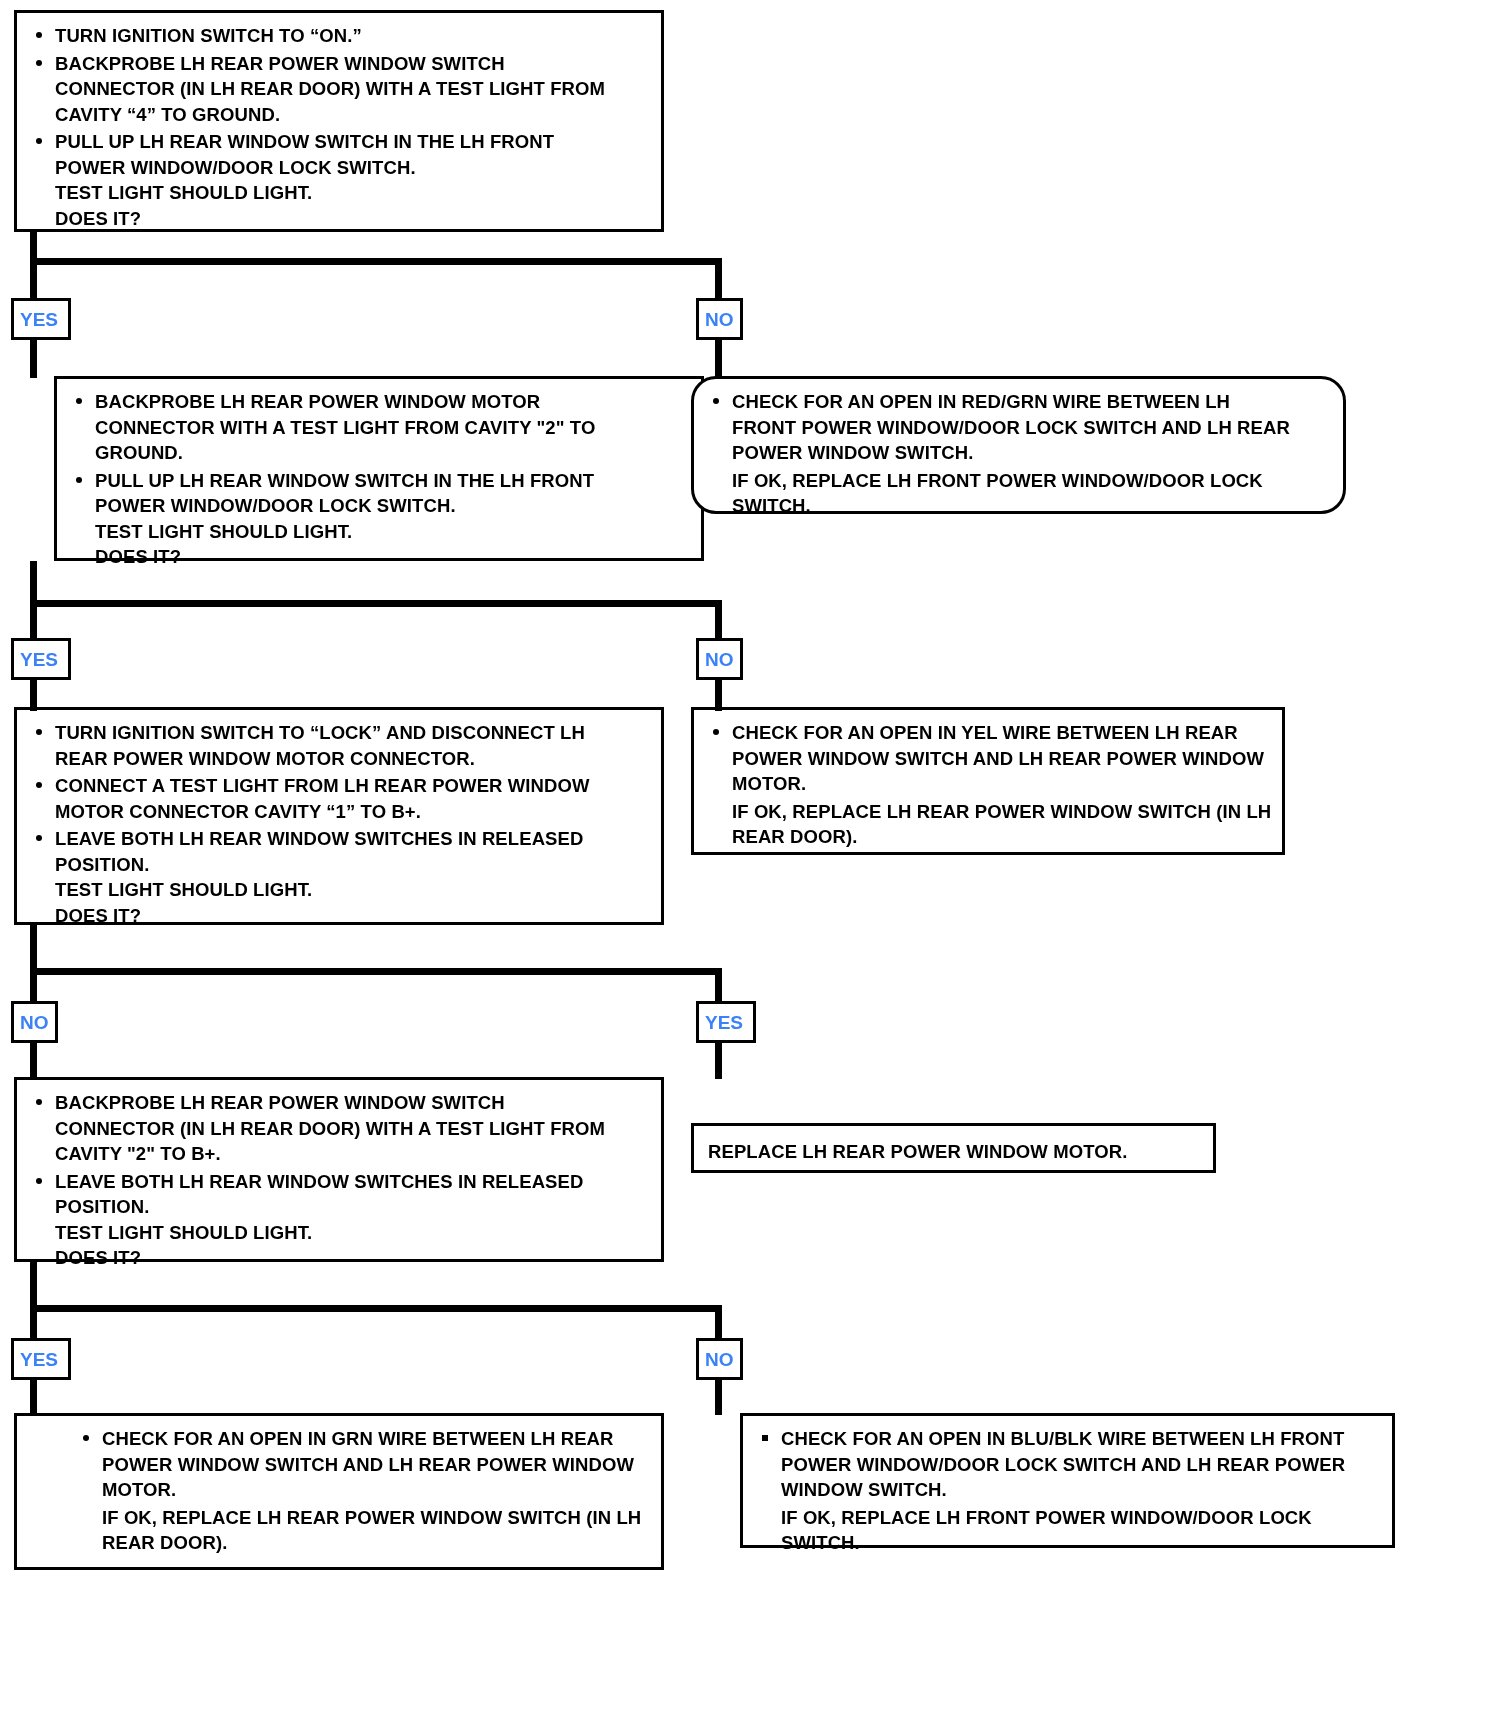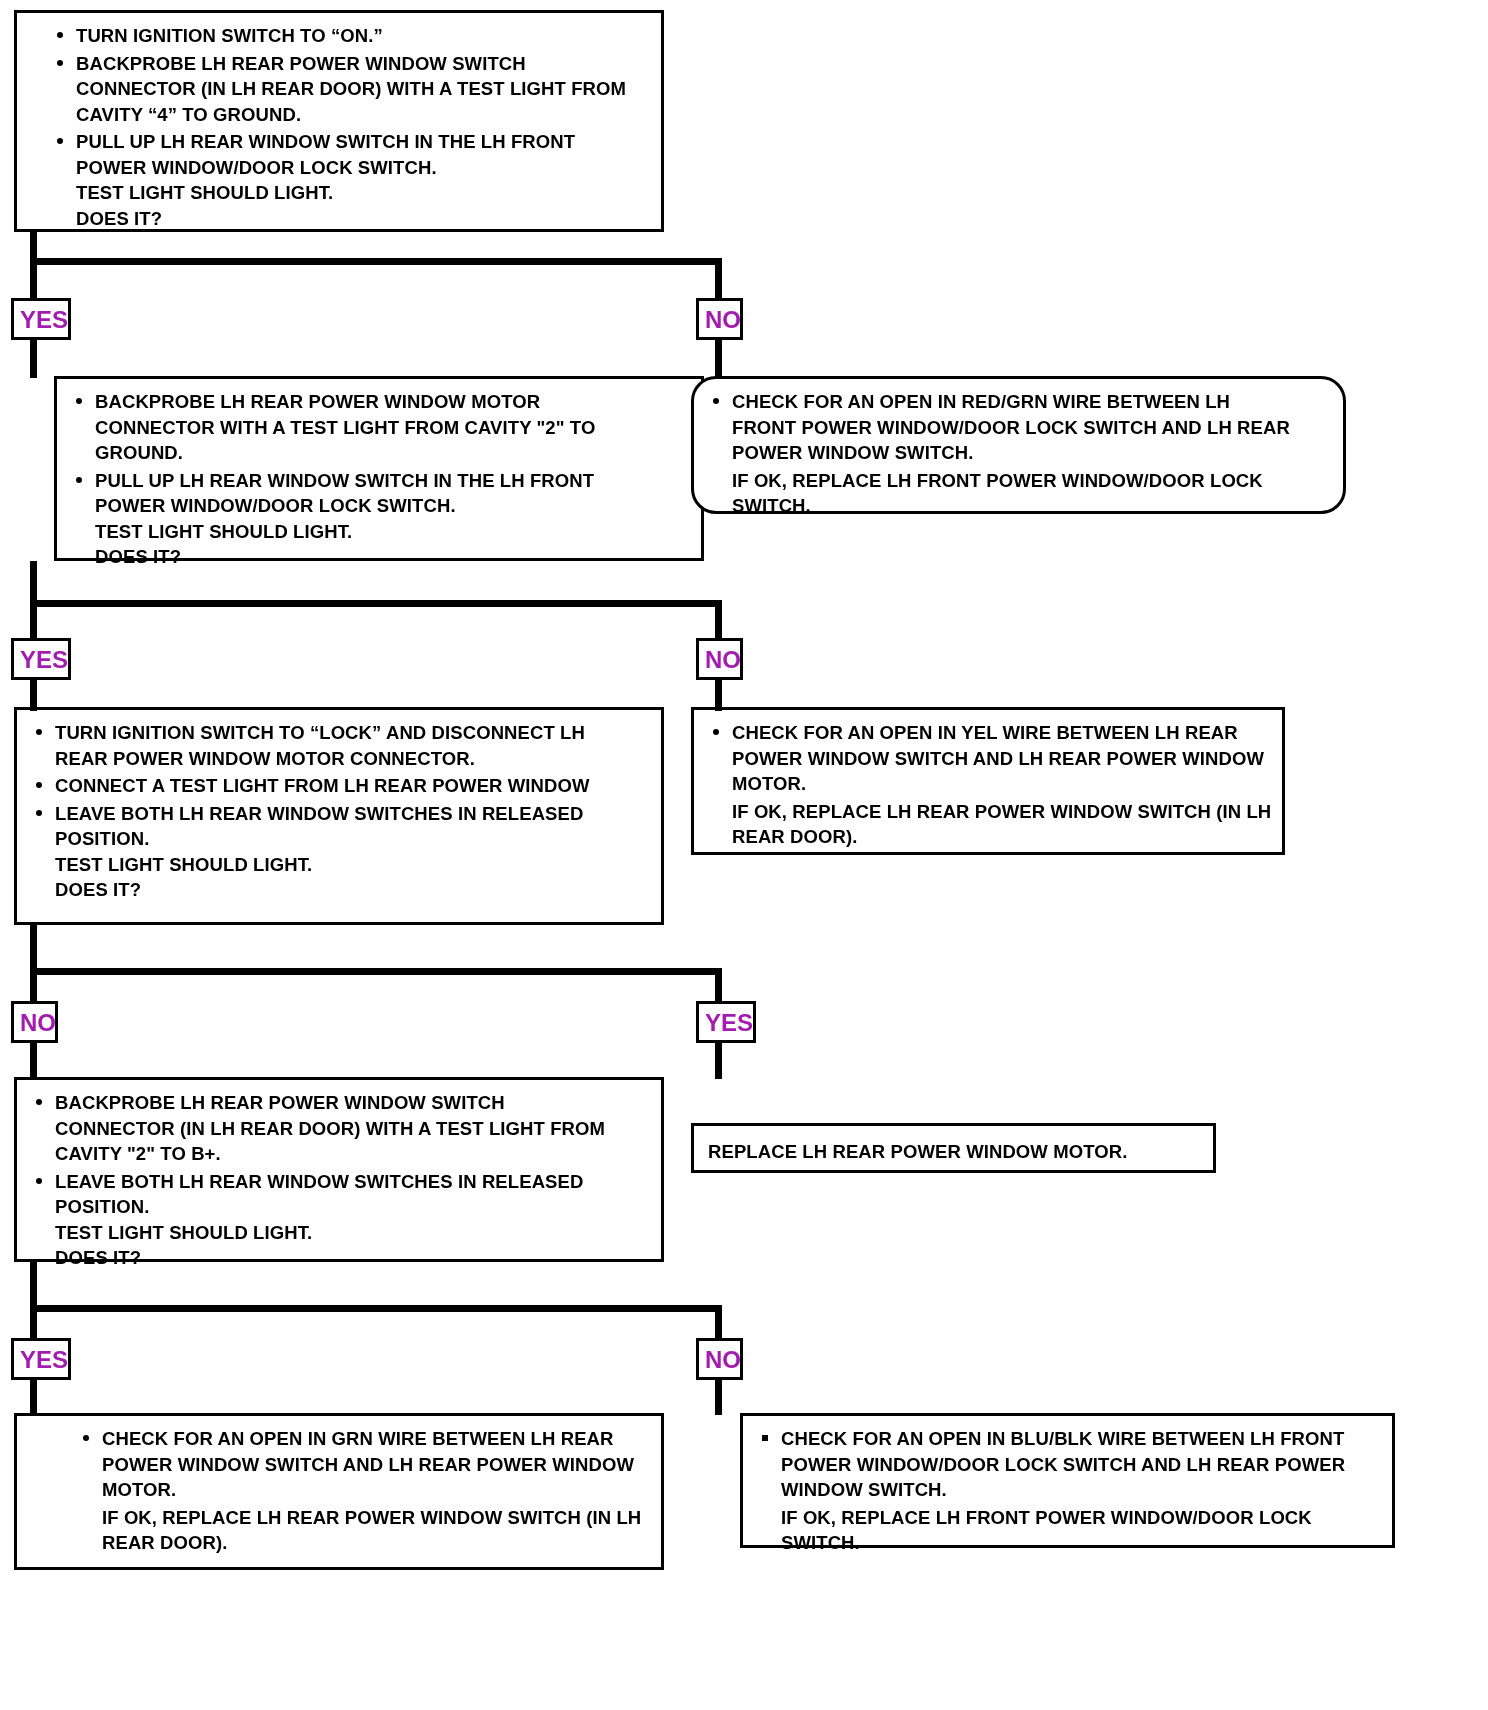--- a/index.html
+++ b/index.html
@@ -74,38 +74,38 @@
     background: #fff;
     height: 42px;
     display: flex;
     align-items: center;
     justify-content: flex-start;
     padding-left: 6px;
     z-index: 4;
   }
   .tag span {
     font-weight: bold;
-    font-size: 24px;
+    font-size: 19px;
     line-height: 19px;
-    color: #a21caf;
+    color: #3b82f6;
   }
 
   
   .seg {
     position: absolute;
     background: #000;
     z-index: 1;
   }
 </style>
 </head>
 <body>
 
 <div id="sheet">
 
-  <div class="box" style="left:14px; top:10px; width:650px; height:222px;padding-left:21px;">
+  <div class="box" style="left:14px; top:10px; width:650px; height:222px;">
     <div class="inner">
       <ul class="items">
         <li>
           <span class="bullet"></span>
           <span class="line">TURN IGNITION SWITCH TO “ON.”</span>
         </li>
         <li>
           <span class="bullet"></span>
           <span class="line">BACKPROBE LH REAR POWER WINDOW SWITCH</span>
           <span class="line">CONNECTOR (IN LH REAR DOOR) WITH A TEST LIGHT FROM</span>
@@ -194,20 +194,21 @@
     <div class="inner">
       <ul class="items">
         <li>
           <span class="bullet"></span>
           <span class="line">TURN IGNITION SWITCH TO “LOCK” AND DISCONNECT LH</span>
           <span class="line">REAR POWER WINDOW MOTOR CONNECTOR.</span>
         </li>
         <li>
           <span class="bullet"></span>
           <span class="line">CONNECT A TEST LIGHT FROM LH REAR POWER WINDOW</span>
+          <span class="line">MOTOR CONNECTOR CAVITY “1” TO B+.</span>
         </li>
         <li>
           <span class="bullet"></span>
           <span class="line">LEAVE BOTH LH REAR WINDOW SWITCHES IN RELEASED</span>
           <span class="line">POSITION.</span>
           <span class="line">TEST LIGHT SHOULD LIGHT.</span>
           <span class="line">DOES IT?</span>
         </li>
       </ul>
     </div>

